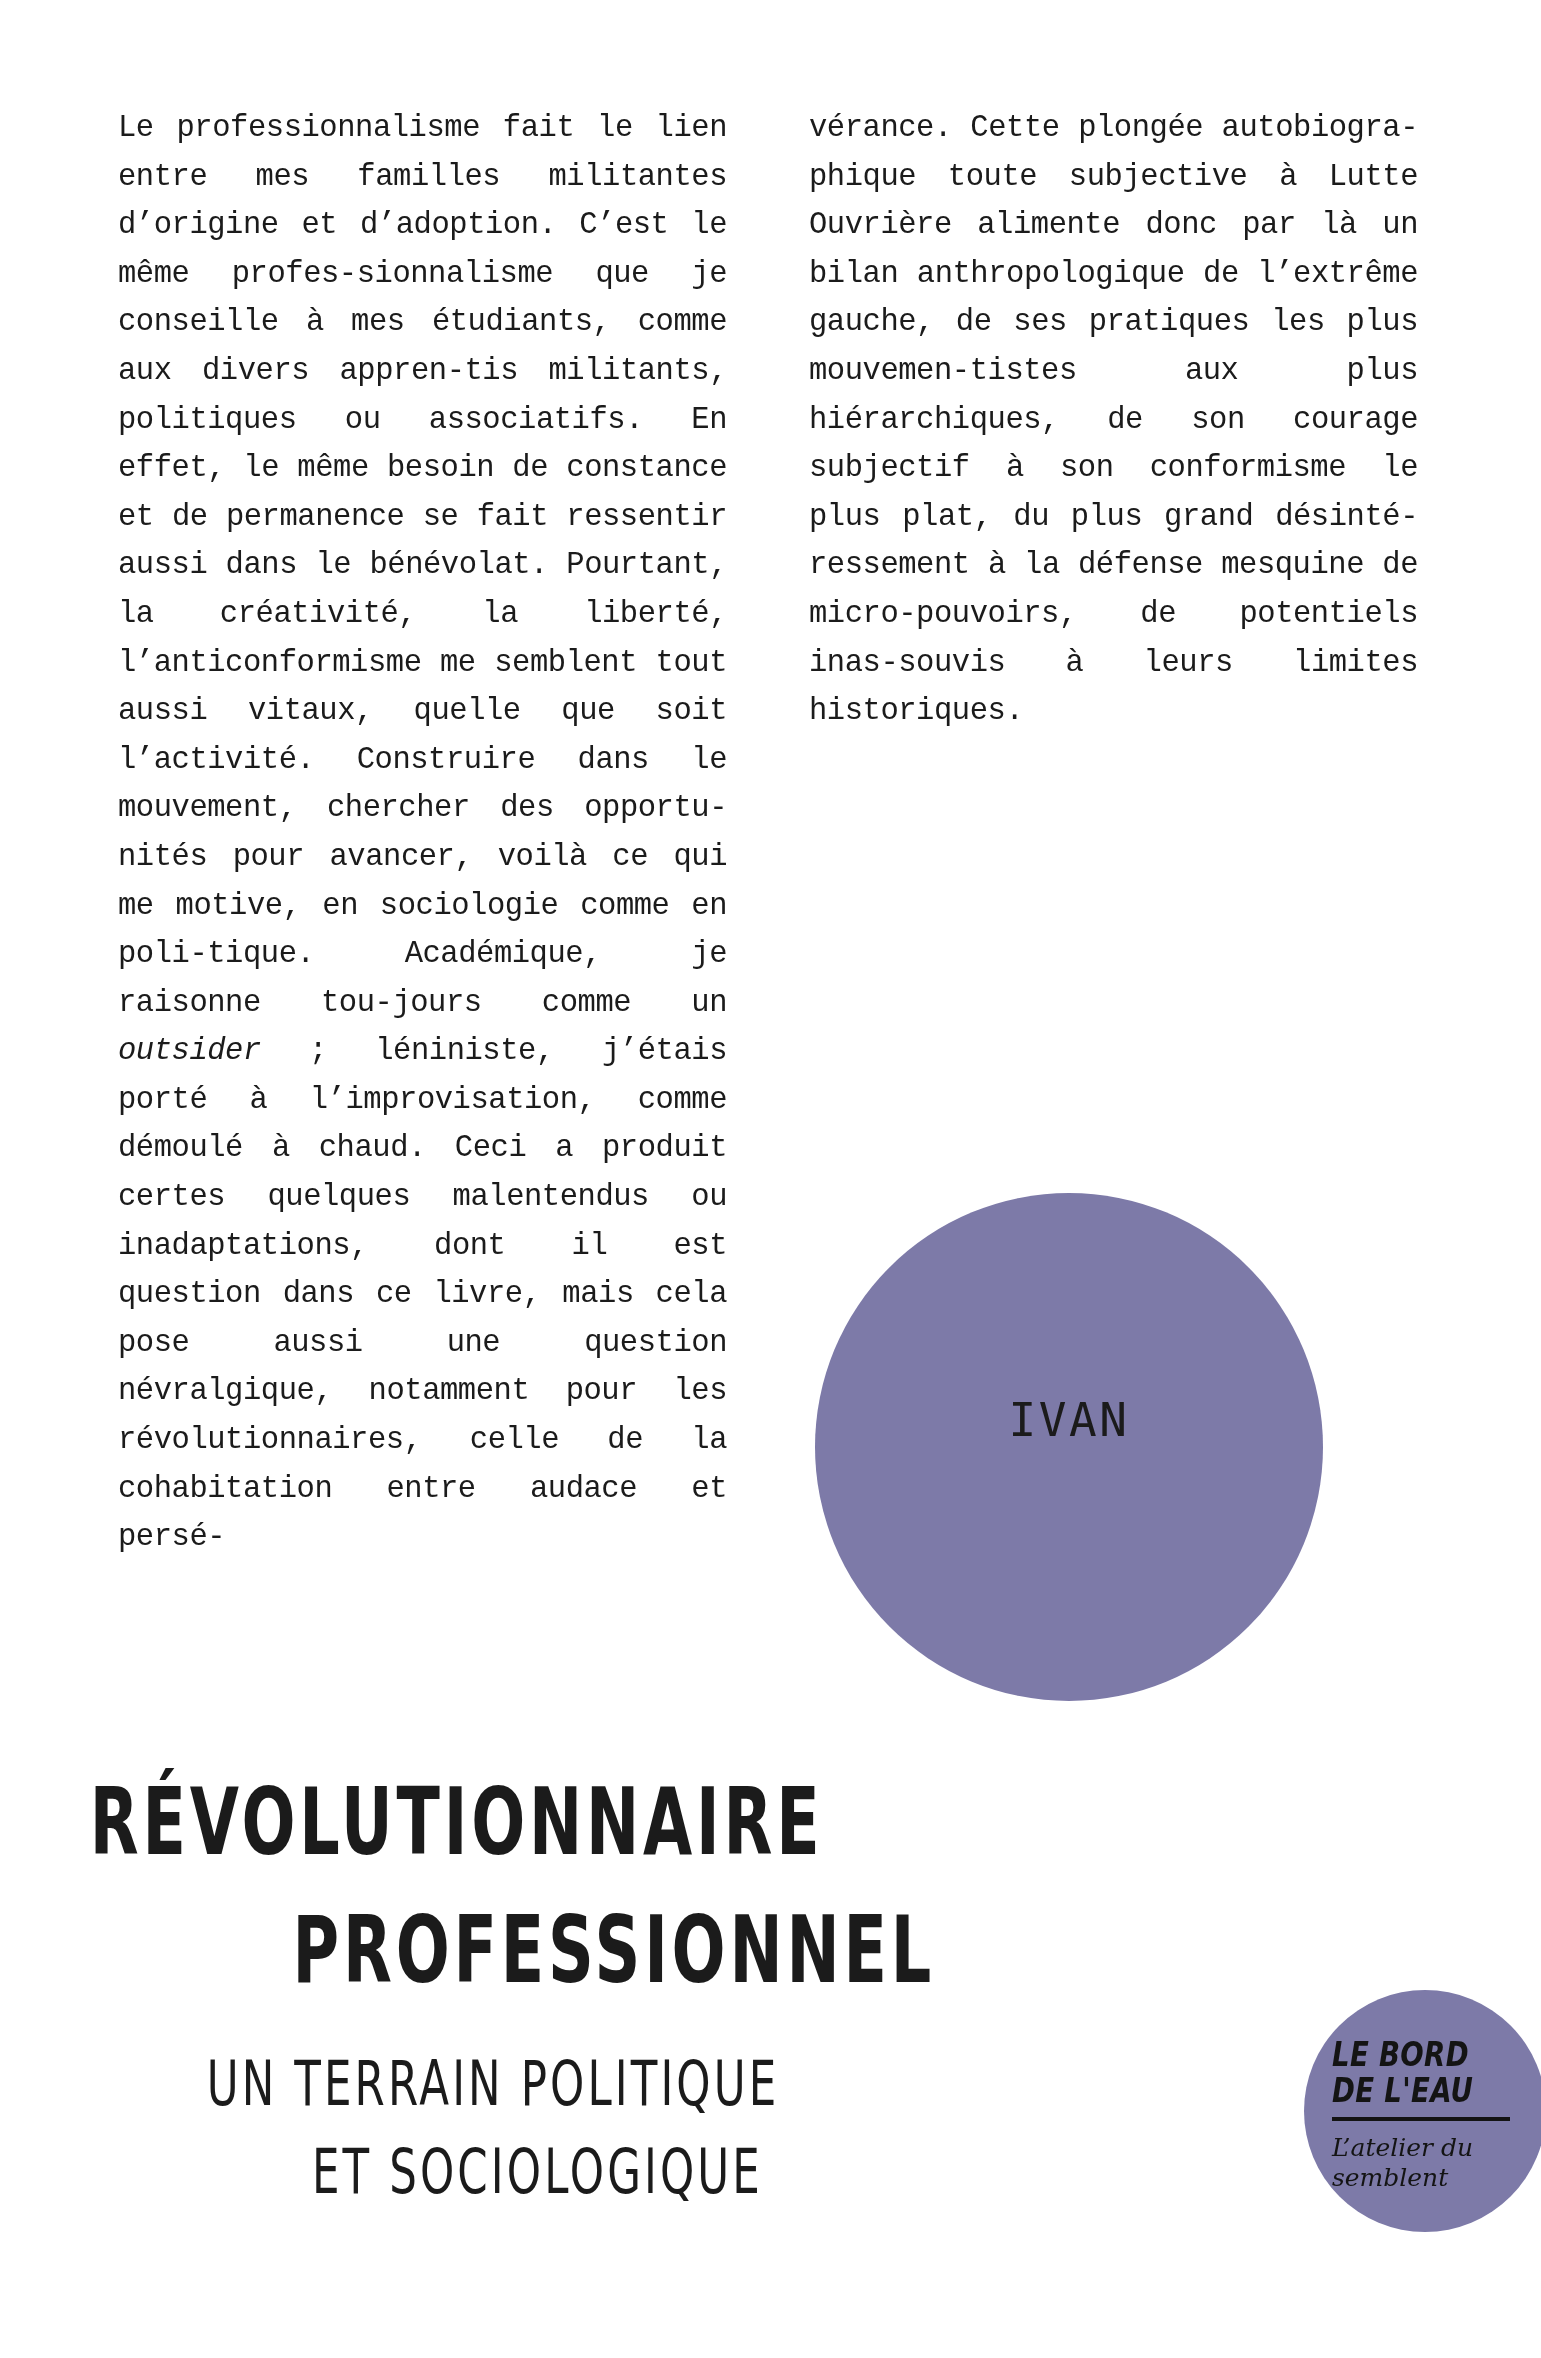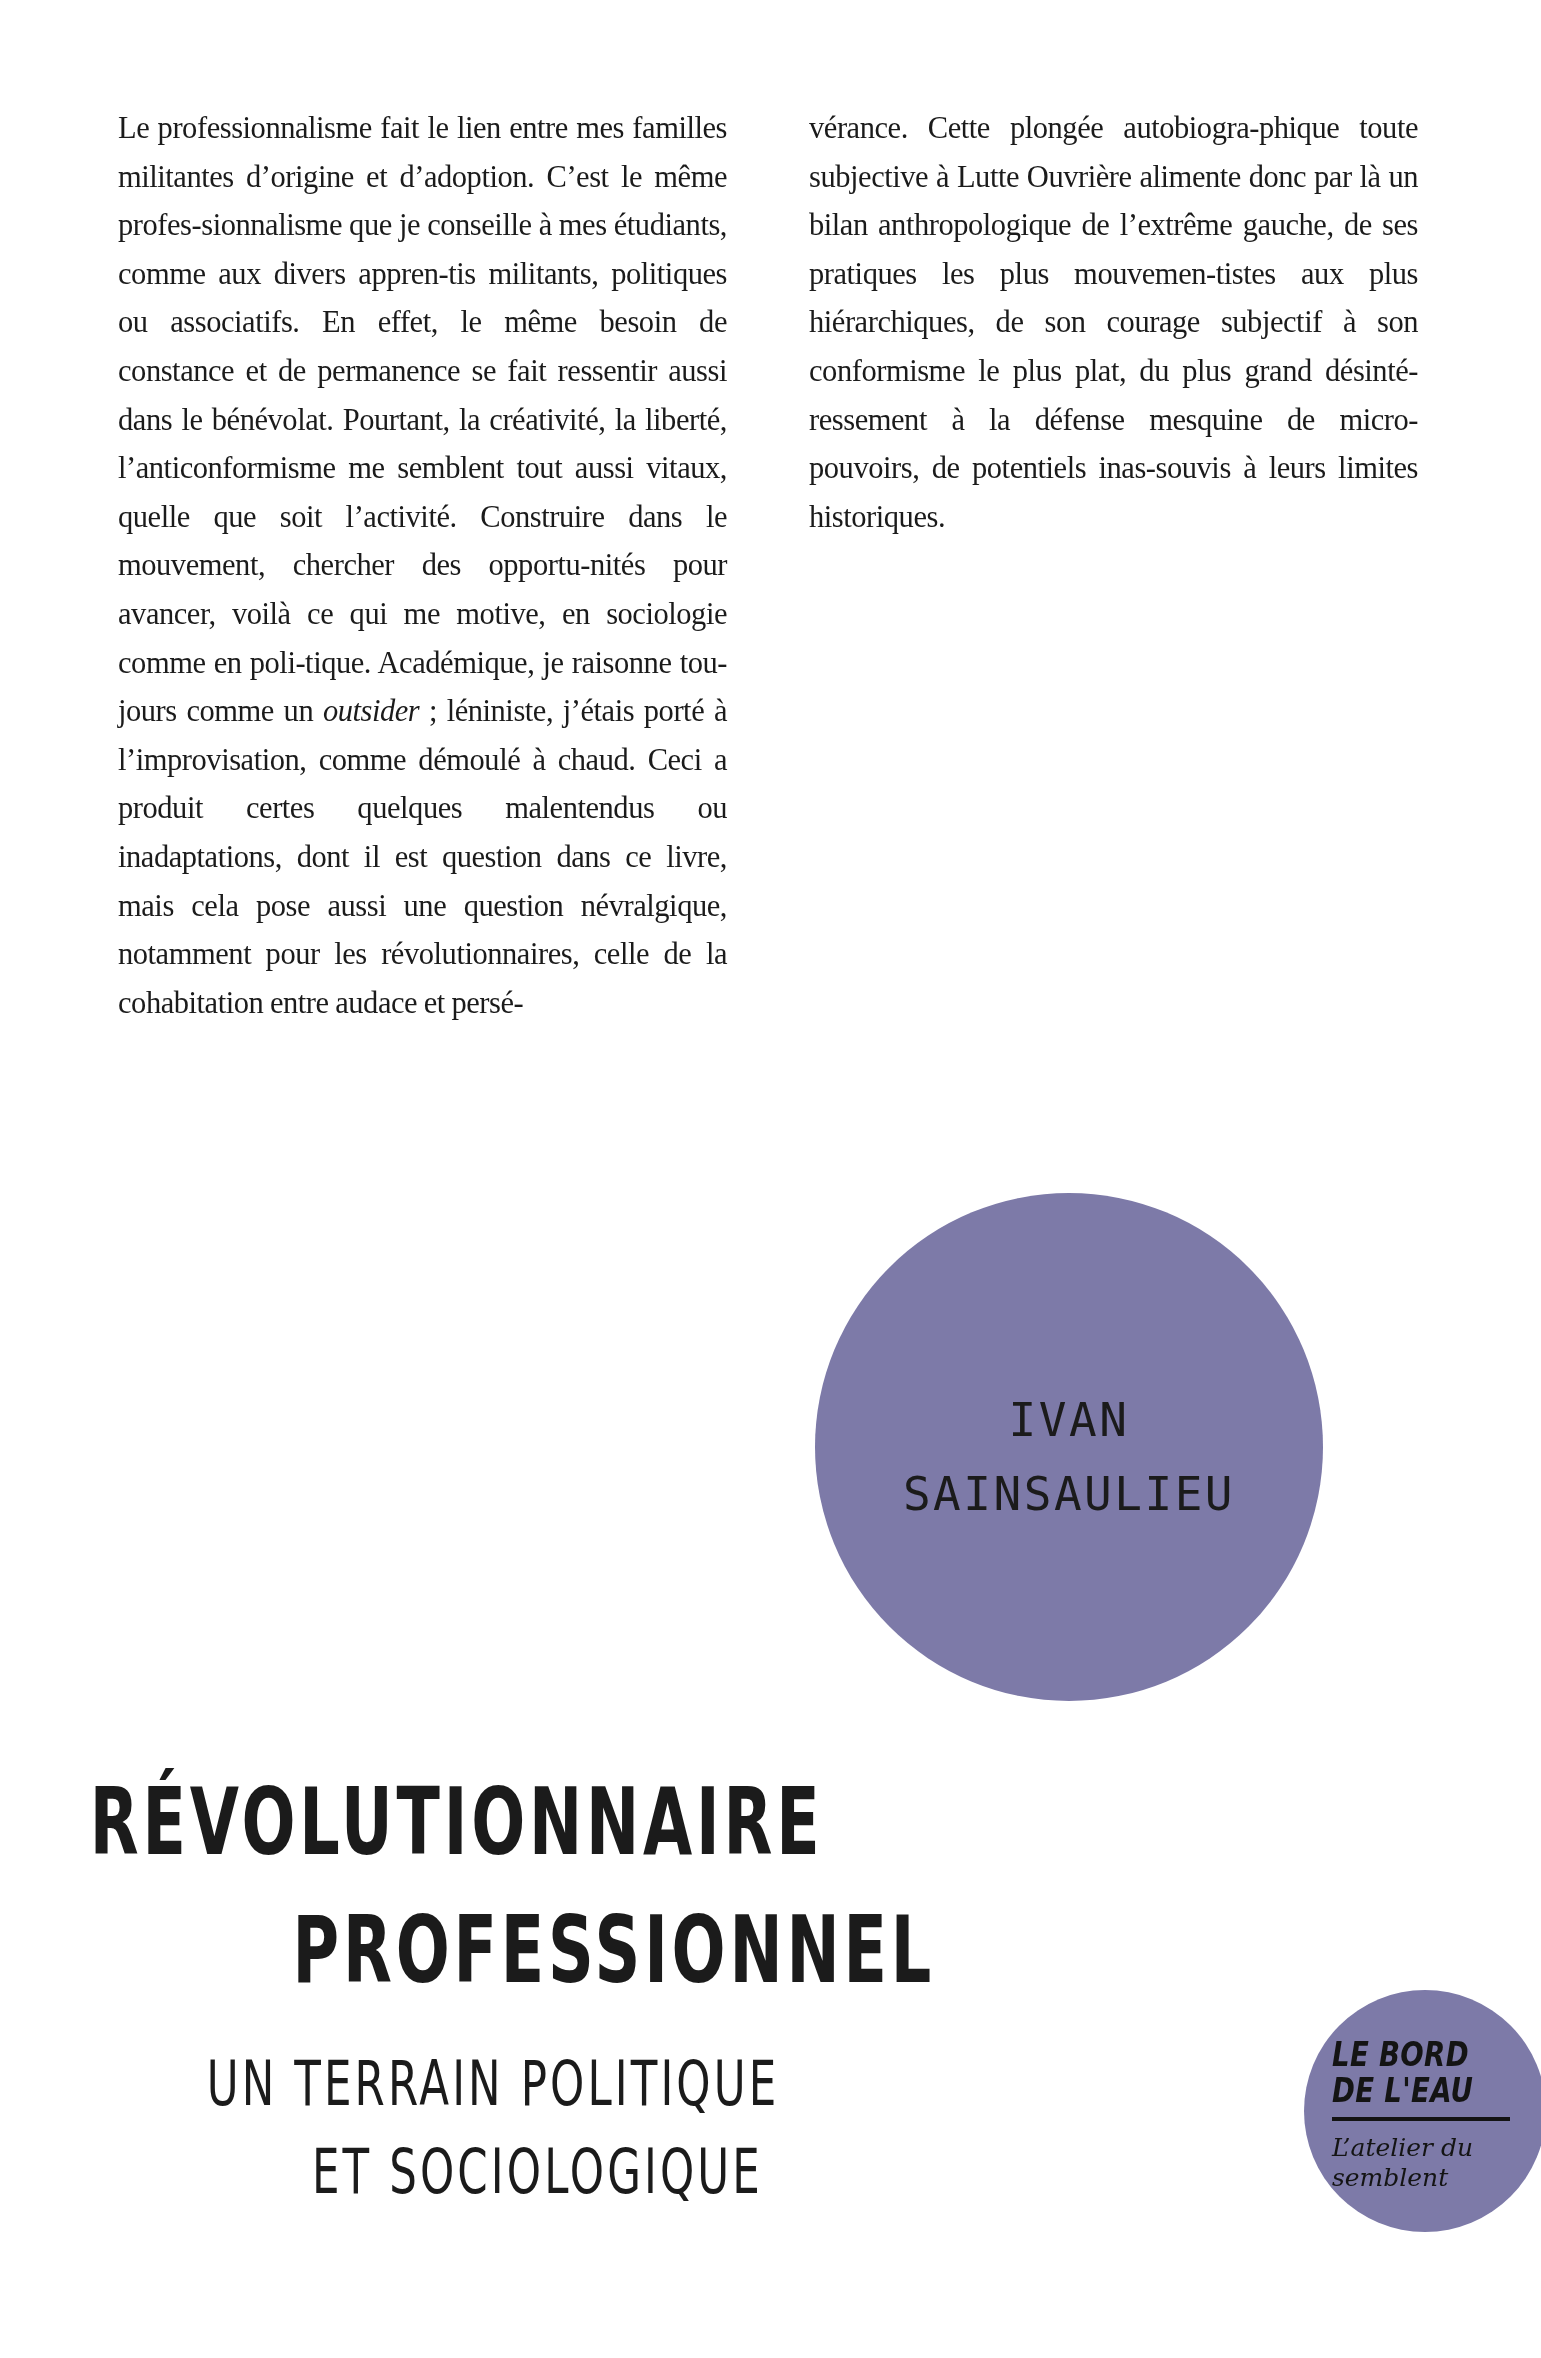--- a/index.html
+++ b/index.html
@@ -23,21 +23,21 @@
     top: 104px;
     width: 1300px;
     display: flex;
     gap: 82px;
   }
   .col {
     width: 609px;
   }
   .col p {
     margin: 0 0 12px 0;
-    font-family: Liberation Serif, serif;
+    font-family: Liberation Mono, monospace;
     font-size: 30.5px;
     line-height: 48.6px;
     color: #1b1b1b;
     text-align: justify;
     letter-spacing: -0.45px;
     word-spacing: -0.6px;
     font-stretch: condensed;
     hyphens: manual;
   }
   .col p.last { margin-bottom: 0; }
@@ -171,21 +171,20 @@
   </div>
 
   <div class="col">
     <p>vérance. Cette plongée autobiogra-phique toute subjective à Lutte Ouvrière alimente donc par là un bilan anthropologique de l’extrême gauche, de ses pratiques les plus mouvemen-tistes aux plus hiérarchiques, de son courage subjectif à son conformisme le plus plat, du plus grand désinté-ressement à la défense mesquine de micro-pouvoirs, de potentiels inas-souvis à leurs limites historiques.</p>
   </div>
 
 </div>
 
 <div class="author-circle">
   <div class="line">IVAN</div>
-  <div class="line">SAINSAULIEU</div>
 </div>
 
 <div class="title-block">
   <div class="title-line title-1">RÉVOLUTIONNAIRE</div>
   <div class="title-line title-2">PROFESSIONNEL</div>
   <div class="subtitle-line sub-1">UN TERRAIN POLITIQUE</div>
   <div class="subtitle-line sub-2">ET SOCIOLOGIQUE</div>
 </div>
 
 <div class="publisher">

